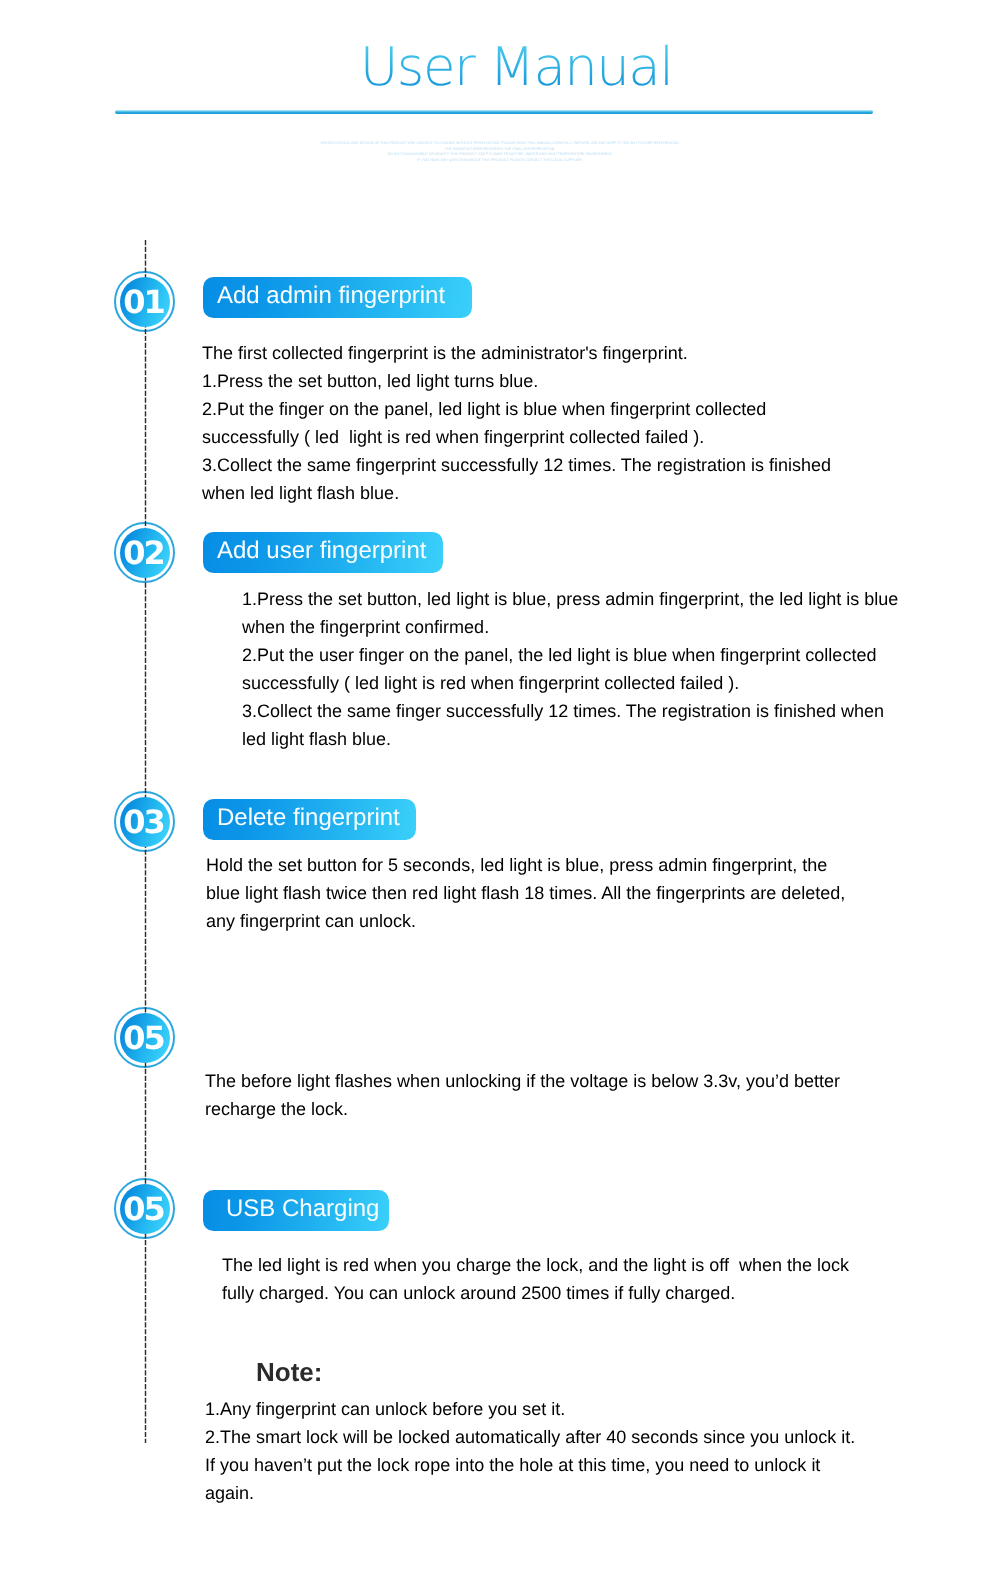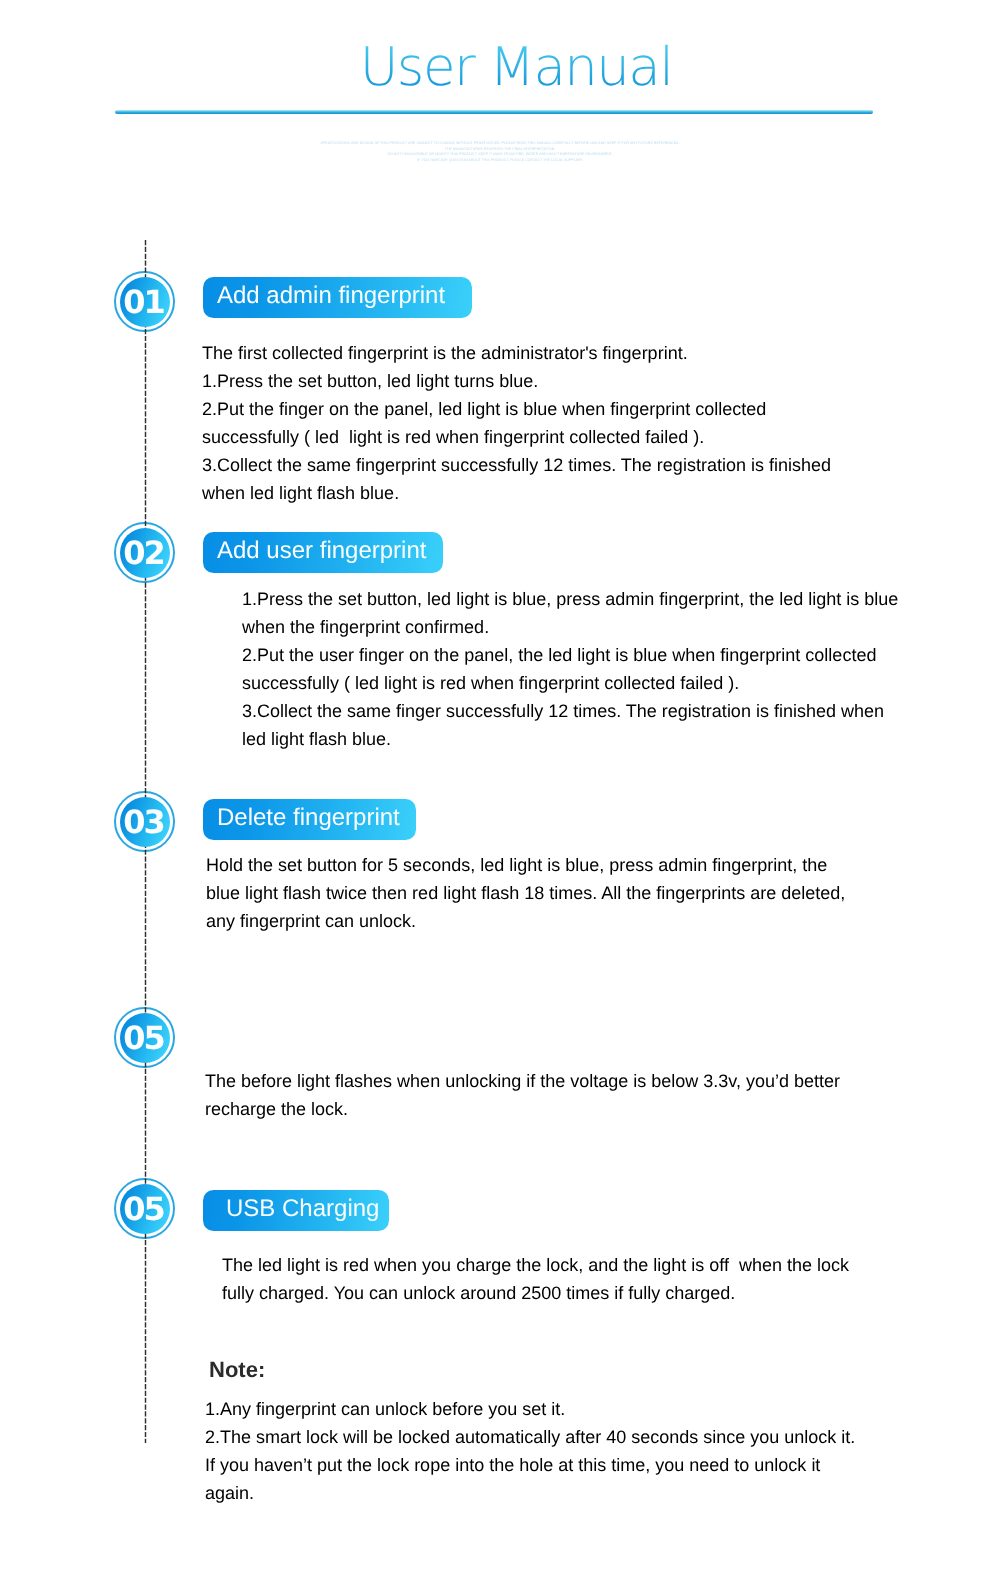--- a/index.html
+++ b/index.html
@@ -66,22 +66,22 @@
     padding:0 14px;box-sizing:border-box;white-space:nowrap;
     font-family:"Liberation Sans",sans-serif;font-weight:400;
   }
 
   
   .copy{
     position:absolute;color:#000000;font-size:18px;line-height:28px;
     font-family:"Liberation Sans",sans-serif;white-space:pre-wrap;
   }
   .note-title{
-    position:absolute;color:#2b2b2b;font-size:22px;font-weight:bold;
-    font-family:"Liberation Sans",sans-serif;letter-spacing:0px;
+    position:absolute;color:#2b2b2b;font-size:26px;font-weight:bold;
+    font-family:"Liberation Sans",sans-serif;letter-spacing:0px;margin-left:47px;
   }
 </style>
 </head>
 <body>
 
 <div class="page">
 
   <div class="title">User Manual</div>
   <div class="rule"></div>
   <div class="microblock">

